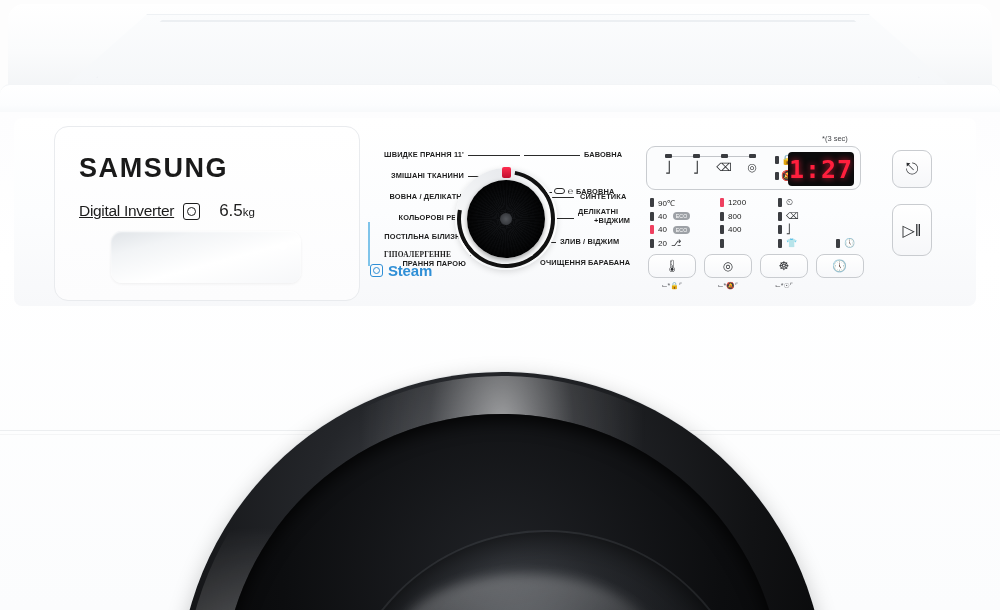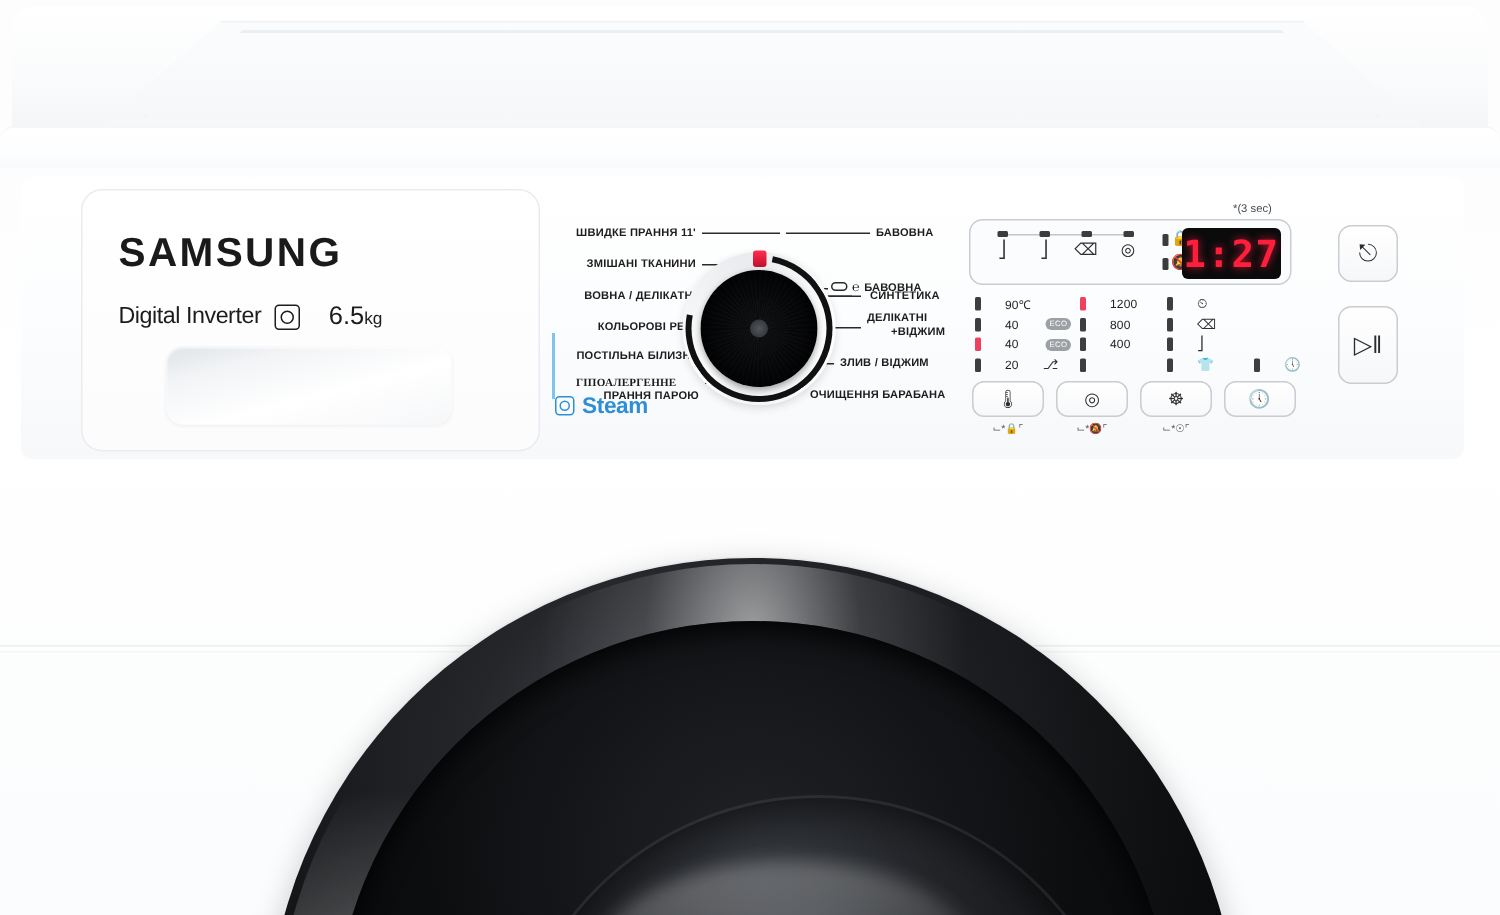--- a/index.html
+++ b/index.html
@@ -98,21 +98,21 @@
     position: absolute; left: 40px; top: 8px; width: 306px; height: 175px;
     border: 1px solid #e9ebee; border-radius: 14px;
     background: linear-gradient(180deg,#ffffff,#fcfcfd);
   }
   .samsung {
     position: absolute; left: 24px; top: 26px;
     font-size: 27px; font-weight: 700; letter-spacing: 1.6px; color: #1a1a1a;
     font-family: "Liberation Sans", sans-serif;
   }
   .dig-row { position: absolute; left: 24px; top: 74px; display: flex; align-items: center; gap: 9px; }
-  .dig-text { font-size: 15.5px; color: #1c1c1c; letter-spacing: -0.3px; }
+  .dig-text { font-size: 15.5px; color: #1c1c1c; letter-spacing: -0.3px; text-decoration: underline; }
   .dig-icon {
     width: 17px; height: 17px; border: 1.4px solid #1c1c1c; border-radius: 3px;
     display: flex; align-items: center; justify-content: center;
   }
   .dig-icon i { display:block; width: 9px; height: 9px; border: 1.3px solid #1c1c1c; border-radius: 50%; font-style: normal; }
   .kg { font-size: 17px; color: #1c1c1c; font-weight: 400; margin-left: 10px; }
   .kg small { font-size: 11.5px; }
   .drawer {
     position: absolute; left: 56px; top: 104px; width: 190px; height: 52px;
     border-radius: 11px;
@@ -191,21 +191,21 @@
   }
   .lcd span {
     font-family: "DejaVu Sans Mono", monospace;
     font-size: 25px; font-weight: 700; color: #ff1f3d; letter-spacing: 1px;
     text-shadow: 0 0 6px rgba(255,31,61,0.75);
   }
 
   
   .opts { position: absolute; left: 650px; top: 196px; width: 216px; height: 58px; font-size: 8px; color: #222; }
   .ocol { position: absolute; }
-  .orow { display: flex; align-items: center; gap: 16px; height: 13.5px; }
+  .orow { display: flex; align-items: center; gap: 4px; height: 13.5px; }
   .oled { width: 4px; height: 9px; border-radius: 1px; background: #3c3e42; flex: none; }
   .oled.on { background: #ef4060; }
   .olabel { letter-spacing: 0.1px; white-space: nowrap; }
   .ebadge {
     display: inline-block; min-width: 17px; height: 8px; border-radius: 4px;
     background: #9da1a6; color: #fff; font-size: 5.2px; line-height: 8px;
     text-align: center; letter-spacing: 0.2px; margin-left: 2px; padding: 0 2px;
   }
   .oico { font-size: 9px; line-height: 9px; color: #2e3033; }
 

